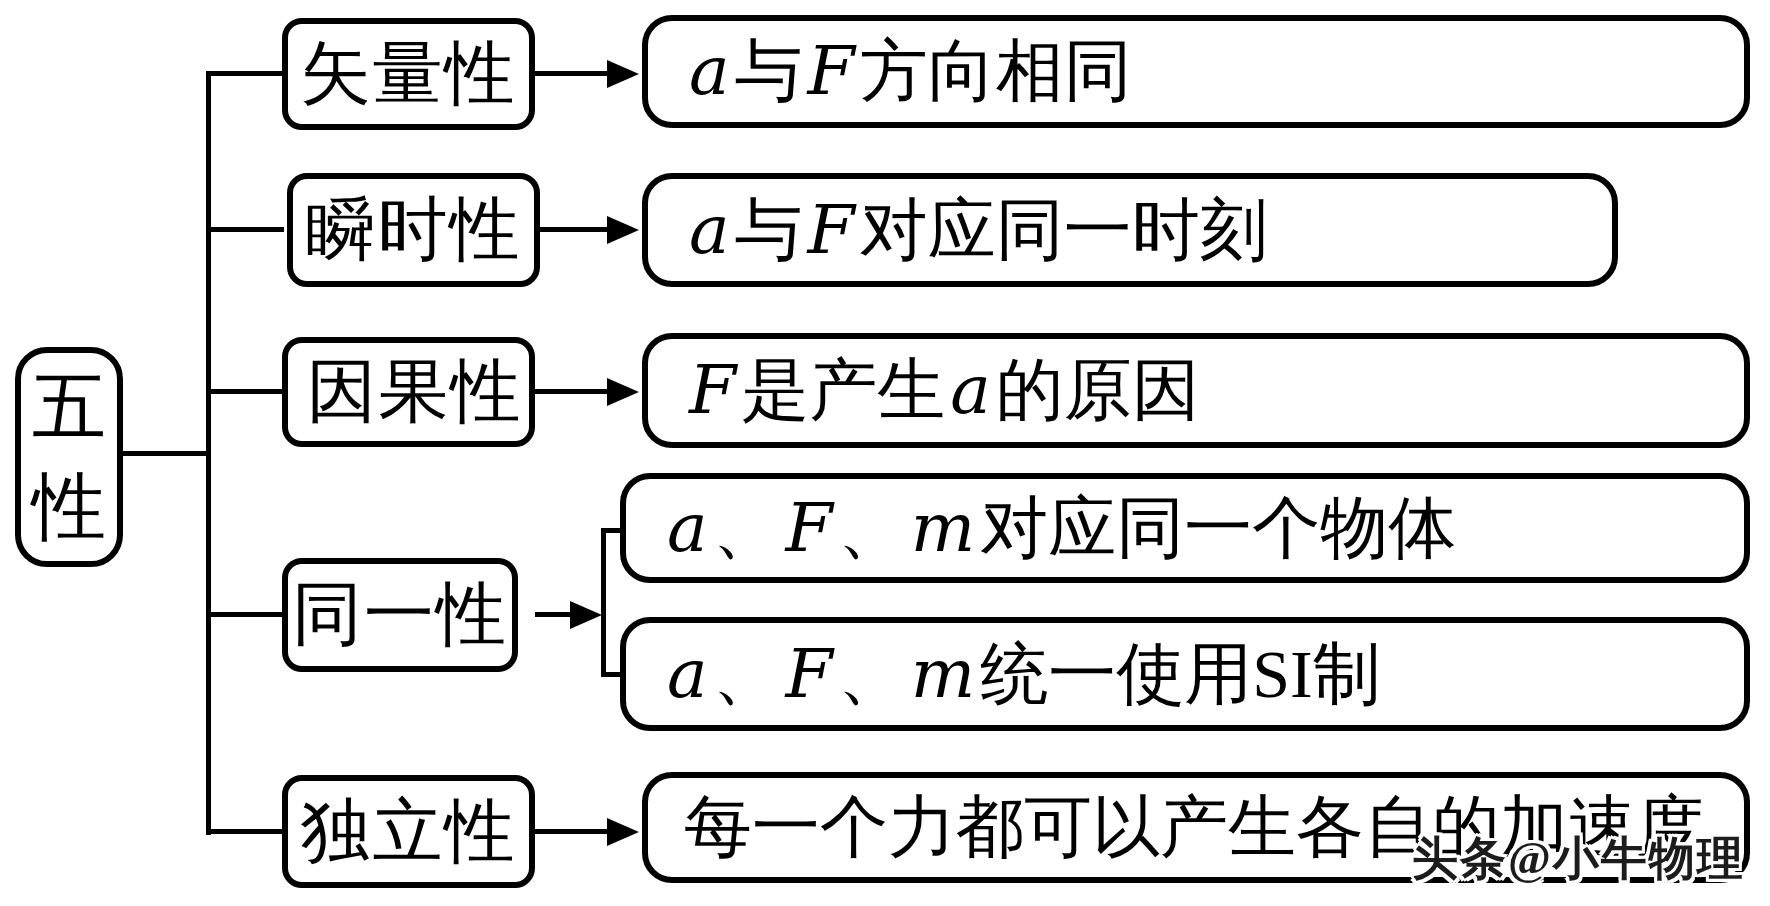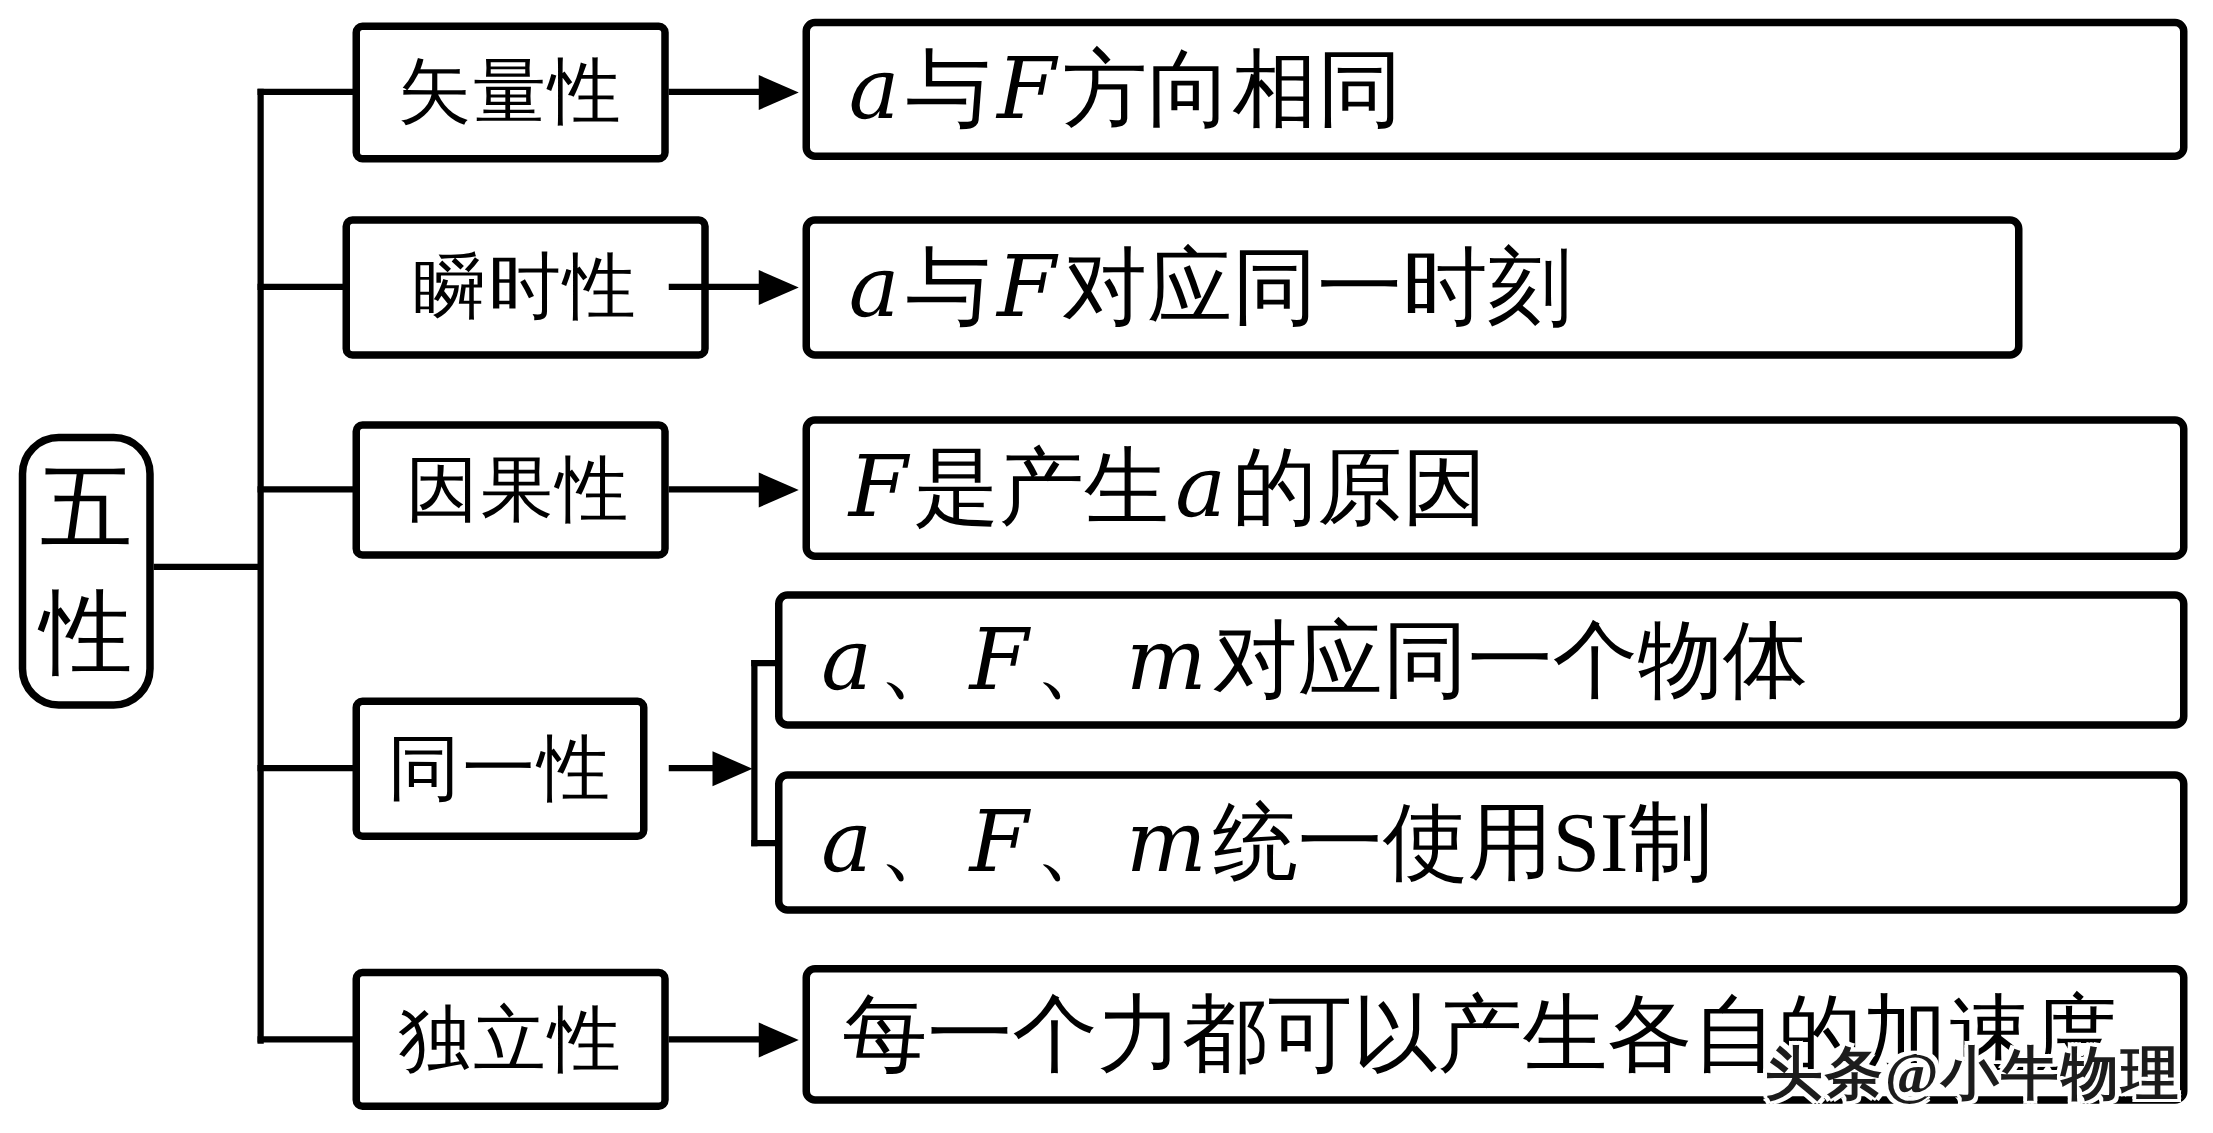--- a/index.html
+++ b/index.html
@@ -4,22 +4,22 @@
 <style>
   html,body{margin:0;padding:0;background:#ffffff;}
   #canvas{
     position:relative;width:1770px;height:906px;background:#ffffff;overflow:hidden;
     font-family:"Liberation Serif","DejaVu Serif",serif;color:#000;
   }
   .box{
     position:absolute;box-sizing:border-box;background:#fff;
     border:6px solid #000;display:flex;align-items:center;
   }
-  .label-box{border-radius:8px;justify-content:center;font-size:58px;letter-spacing:2px;}
-  .text-box{border-radius:10px;justify-content:flex-start;padding-left:26px;font-size:68px;}
+  .label-box{border-radius:20px;justify-content:center;font-size:70px;letter-spacing:2px;}
+  .text-box{border-radius:30px;justify-content:flex-start;padding-left:36px;font-size:68px;}
   .root-box{border-radius:32px;flex-direction:column;justify-content:center;font-size:74px;line-height:100px;}
   .hline,.vline{position:absolute;background:#000;}
   .arrow-head{
     position:absolute;width:0;height:0;
     border-left:32px solid #000;border-top:14px solid transparent;border-bottom:14px solid transparent;
   }
   .mvar{font-style:italic;padding:0 5px;font-family:"DejaVu Serif","Liberation Serif",serif;}
   .watermark{
     position:absolute;left:1412px;top:828px;font-size:46px;font-weight:bold;
     color:#1c1c1c;letter-spacing:2px;white-space:nowrap;
@@ -49,21 +49,21 @@
 
   <div class="box label-box" style="left:282px;top:18px;width:253px;height:112px;">
     <span>矢量性</span>
   </div>
   <div class="hline" style="left:535px;top:71px;width:74px;height:5px;"></div>
   <div class="arrow-head" style="left:607px;top:60px;"></div>
   <div class="box text-box" style="left:642px;top:15px;width:1108px;height:113px;">
     <span class="mathify"><i class="mvar">a</i>与<i class="mvar">F</i>方向相同</span>
   </div>
 
-  <div class="box label-box" style="left:274px;top:173px;width:293px;height:114px;">
+  <div class="box label-box" style="left:287px;top:173px;width:253px;height:114px;">
     <span>瞬时性</span>
   </div>
   <div class="hline" style="left:535px;top:227px;width:74px;height:5px;"></div>
   <div class="arrow-head" style="left:607px;top:216px;"></div>
   <div class="box text-box" style="left:642px;top:173px;width:976px;height:114px;">
     <span class="mathify"><i class="mvar">a</i>与<i class="mvar">F</i>对应同一时刻</span>
   </div>
 
   <div class="box label-box" style="left:282px;top:337px;width:253px;height:110px;padding-left:12px;">
     <span>因果性</span>

